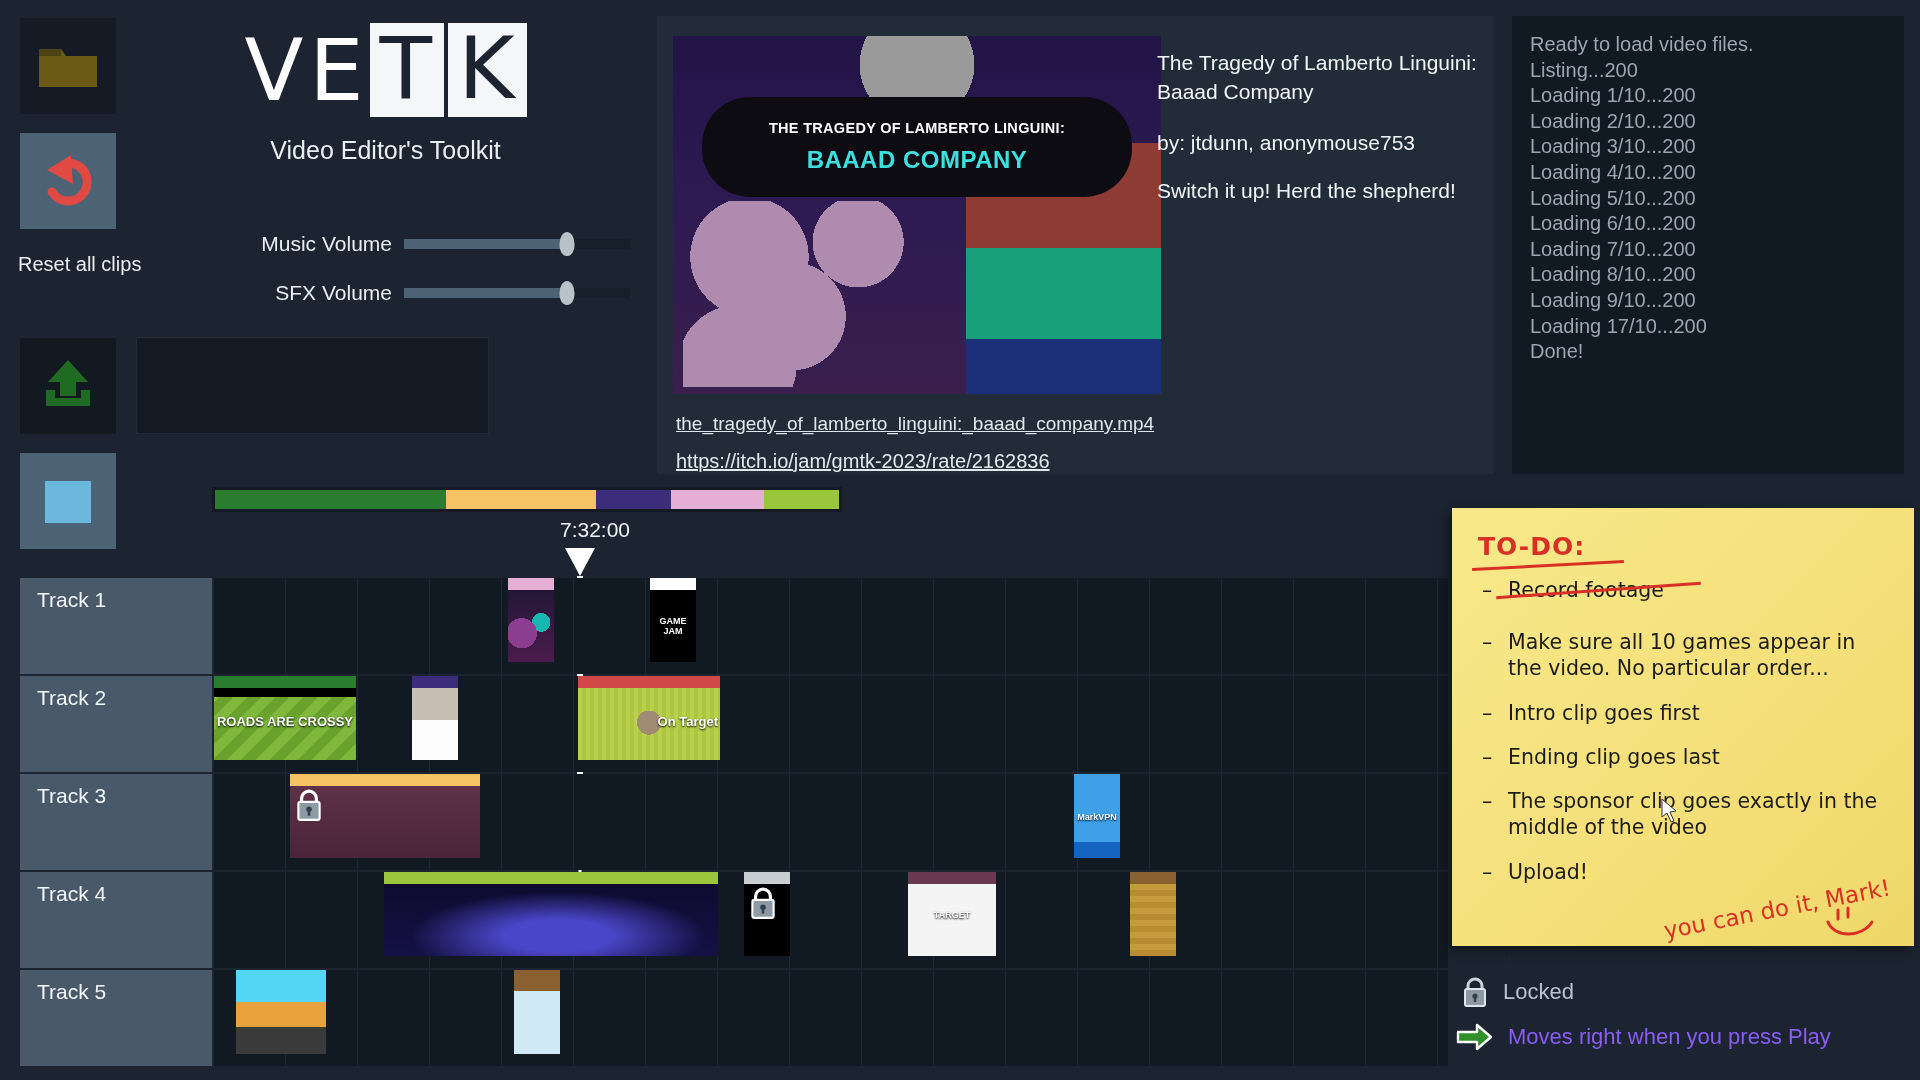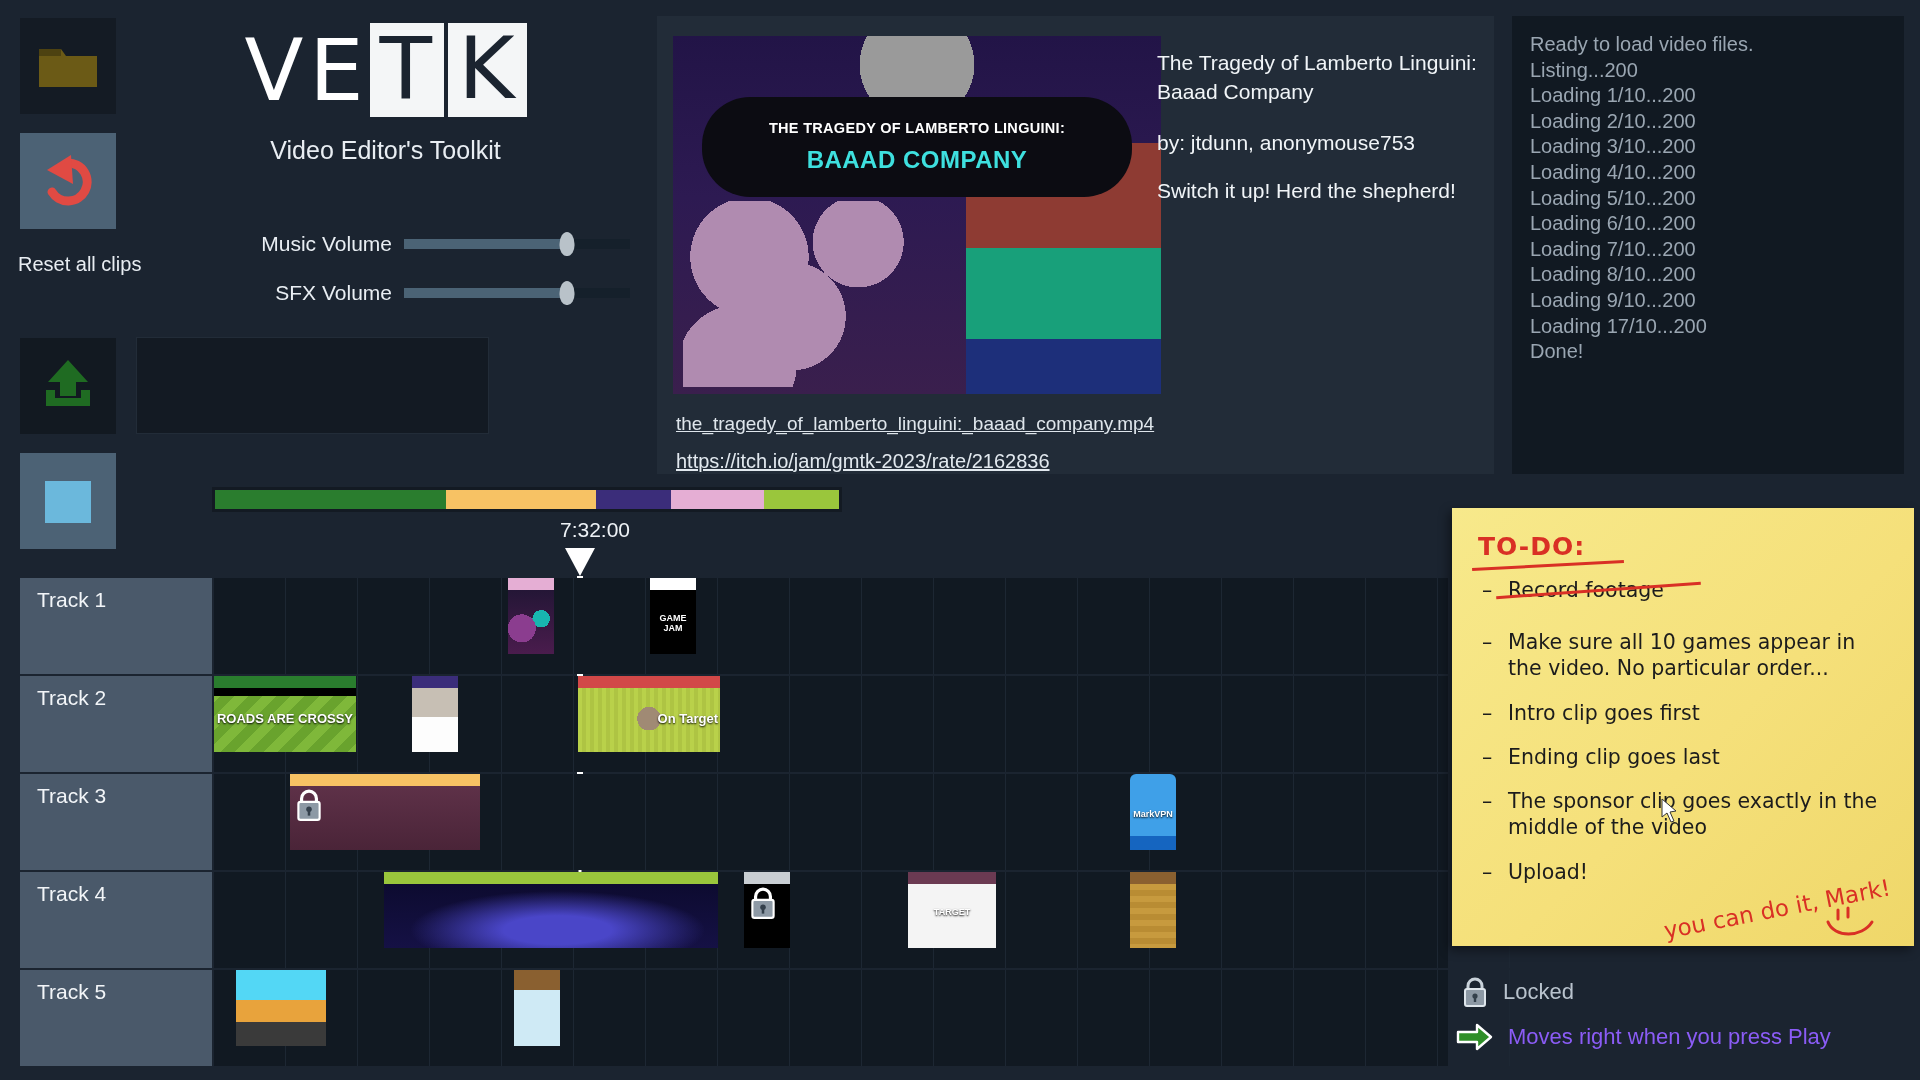--- a/index.html
+++ b/index.html
@@ -83,21 +83,21 @@
   .track { position: relative; height: 96px; margin-bottom: 2px; }
   .track-head { position: absolute; left: 0; top: 0; width: 192px; height: 96px;
                 background: #4a596a; color: #f2f5f8; font-size: 21px;
                 padding: 10px 0 0 17px; }
   .track-body { position: absolute; left: 194px; top: 0; right: 0; height: 96px;
                 background: #111922; }
   .grid-cell { position: absolute; top: 0; height: 100%; width: 72px;
                border-right: 1px solid #1d2733; }
   .clip { position: absolute; top: 0; height: 96px; overflow: hidden; }
   .clip .bar { height: 12px; width: 100%; }
-  .clip .art { position: absolute; left: 0; top: 12px; width: 100%; height: 64px;
+  .clip .art { position: absolute; left: 0; top: 12px; width: 100%; height: 72px;
                background-size: cover; background-position: center; }
   .lock-badge { position: absolute; width: 30px; height: 34px; z-index: 6; }
 
   
   .art-crossy { background:
       linear-gradient(180deg,#000 0 12%, rgba(0,0,0,0) 12%),
       repeating-linear-gradient(135deg,#7fb83a 0 10px,#69a32d 10px 20px); }
   .art-chiptune { background:
       radial-gradient(circle at 30% 60%, #8b3d8f 0 28%, rgba(0,0,0,0) 28%),
       radial-gradient(circle at 72% 45%, #18b6b0 0 18%, rgba(0,0,0,0) 18%),
@@ -369,21 +369,21 @@
           <div class="clip" style="left: 76px; width: 190px;">
             <div class="bar" style="background: rgb(247, 194, 100);"></div>
             <div class="art art-desk"></div>
           </div>
           <div class="lock-badge" style="left: 80px; top: 14px;"><svg width="30" height="34" viewBox="0 0 28 32">
               <path d="M7 14v-4a7 7 0 0 1 14 0v4" fill="none" stroke="#fff" stroke-width="3"></path>
               <rect x="4" y="13" width="20" height="17" rx="2" fill="#8d99a5" stroke="#fff" stroke-width="2"></rect>
               <circle cx="14" cy="20" r="2.6" fill="#34404c"></circle>
               <rect x="12.8" y="20" width="2.4" height="6" fill="#34404c"></rect>
             </svg></div>
-          <div class="clip" style="left: 916px; width: 46px; border-radius: 6px;">
+          <div class="clip" style="left: 860px; width: 46px;">
             <div class="bar" style="background: rgb(63, 160, 232);"></div>
             <div class="art art-vpn">
               <div style="position: absolute; left: 0px; right: 0px; top: 38%; text-align: center; color: rgb(255, 255, 255); font-size: 9px; font-weight: bold; text-shadow: rgb(0, 0, 0) 0px 1px 2px; line-height: 1.1; padding: 0px 2px;">MarkVPN</div>
             </div>
           </div>
         </div>
       </div>
       <div class="track">
         <div class="track-head">Track 4</div>
         <div class="track-body">

